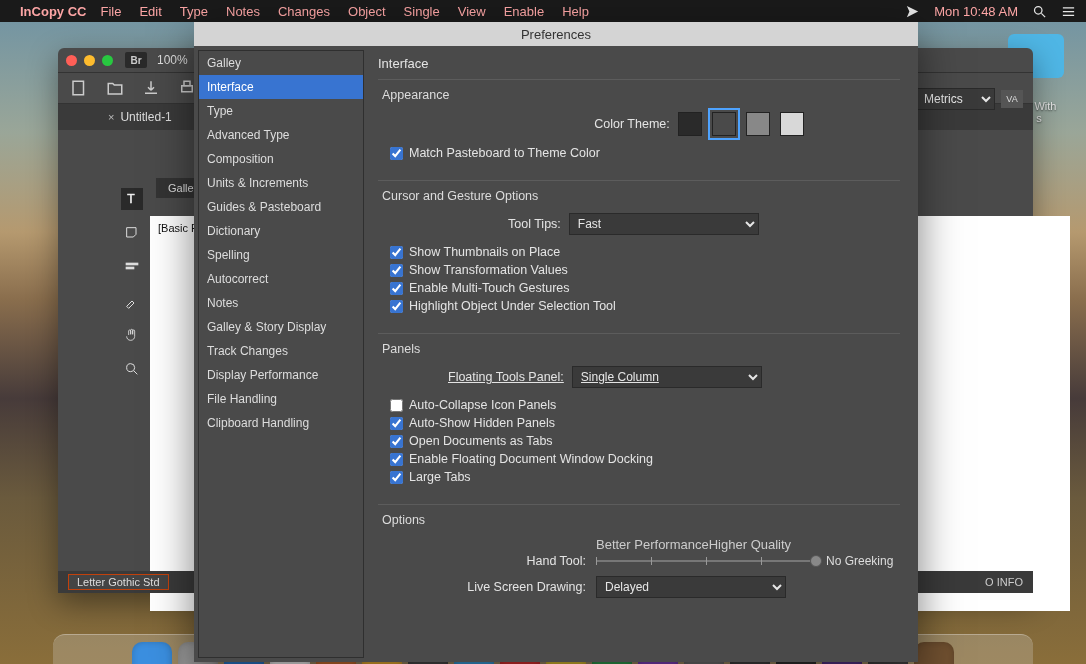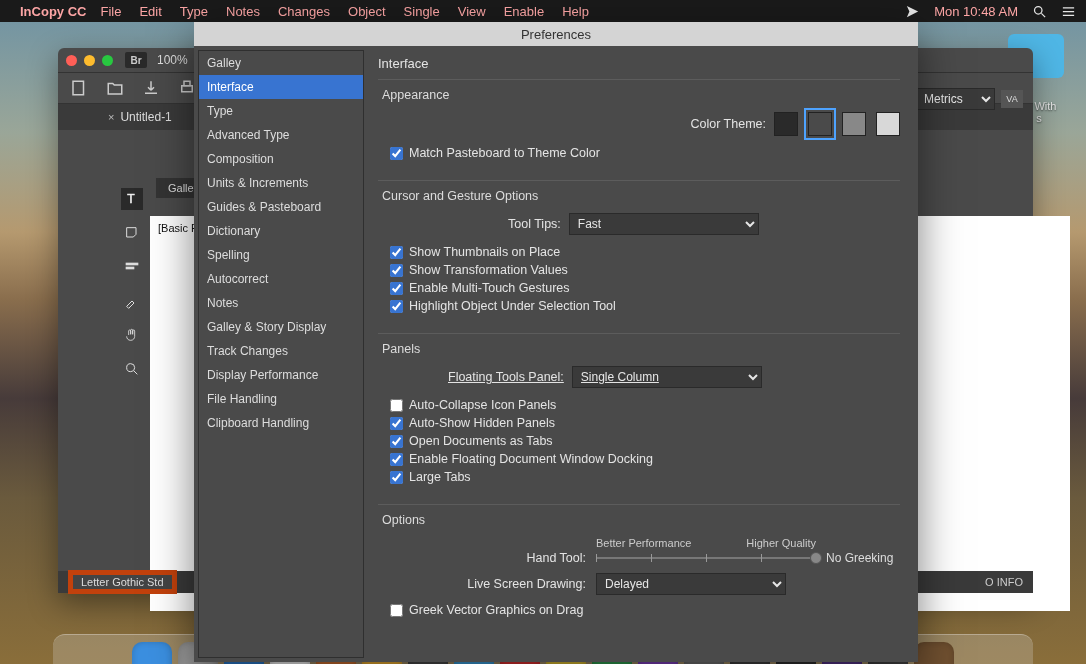--- a/index.html
+++ b/index.html
@@ -39,21 +39,21 @@
 
 .left-tool-strip { position:absolute; top:130px; left:58px; width:32px; display:flex; flex-direction:column; align-items:center; gap:12px; padding-top:10px; }
 .left-tool-strip .tool { width:22px; height:22px; display:flex; align-items:center; justify-content:center; color:#ddd; }
 .left-tool-strip .tool.sel { background:#2a2a2a; }
 .left-tool-strip svg { width:16px; height:16px; fill:#ddd; stroke:#ddd; }
 
 .page-area { position:absolute; top:168px; left:92px; width:920px; height:395px; background:#fff; }
 .para-label { position:absolute; top:6px; left:8px; font-size:11px; color:#111; }
 
 .bottom-status { position:absolute; bottom:0; left:0; right:0; height:22px; background:#3a3a3a; color:#ddd; font-size:11px; display:flex; align-items:center; padding:0 10px; }
-.bottom-status .font-box { background:#444; border:5px solid #c2410c; padding:1px 8px; }
+.bottom-status .font-box { background:#444; border:1px solid #c2410c; padding:1px 8px; }
 .bottom-status .spacer{flex:1;}
 .errdisp { color:#ccc; }
 
 
 .prefs { position:absolute; top:22px; left:194px; width:724px; height:640px; background:#4a4a4a; box-shadow:0 15px 40px rgba(0,0,0,.5); z-index:100; display:flex; flex-direction:column; }
 .prefs-titlebar { height:24px; background:#d4d4d4; color:#333; font-size:13px; display:flex; align-items:center; justify-content:center; }
 .prefs-body { flex:1; display:flex; overflow:hidden; }
 .prefs-sidebar { width:166px; background:#4a4a4a; border:1px solid #2f2f2f; margin:4px 0 4px 4px; overflow:auto; }
 .prefs-sidebar .cat { color:#ddd; font-size:12px; padding:5px 8px; cursor:default; }
 .prefs-sidebar .cat.selected { background:#3874d1; color:#fff; }
@@ -70,21 +70,21 @@
 .swatch.sel { outline:2px solid #4ea3ff; outline-offset:2px; }
 select.dd { background:#3a3a3a; color:#e6e6e6; border:1px solid #2a2a2a; height:22px; font-size:12px; padding:0 4px; width:190px; }
 input[type=checkbox]{ width:13px; height:13px; accent-color:#3874d1; }
 
 .slider-row { display:flex; align-items:center; margin:4px 0 8px 0; }
 .slider-row .lbl-left { width:208px; text-align:right; margin-right:10px; font-size:12.5px; }
 .slider-row .track { flex:0 0 220px; height:2px; background:#777; position:relative; }
 .slider-row .tick { position:absolute; top:-3px; width:1px; height:8px; background:#999; }
 .slider-row .knob { position:absolute; top:-5px; width:12px; height:12px; border-radius:50%; background:#888; border:1px solid #555; }
 .slider-row .after-text { margin-left:10px; font-size:12px; color:#ddd; }
-.slider-labels { display:flex; font-size:11px; color:#ccc; margin-left:218px; width:220px; justify-content:space-between; margin-bottom:-2px; }
+.slider-labels { display:flex; font-size:13px; color:#ccc; margin-left:218px; width:220px; margin-bottom:-2px; }
 
 
 .desk-folder { position:absolute; top:34px; right:22px; width:56px; height:44px; background:#4fb6e5; border-radius:6px; z-index:1; }
 .desk-text { position:absolute; top:100px; right:12px; color:#e6e6e6; font-size:11px; text-align:center; width:70px; text-shadow:0 1px 2px rgba(0,0,0,.6); z-index:1;}
 
 
 .dock { position:absolute; bottom:0; left:50%; transform:translateX(-50%); height:30px; width:980px; background:rgba(220,220,220,.25); border-radius:12px 12px 0 0; display:flex; align-items:flex-end; justify-content:center; gap:6px; padding:0 10px 0 10px; z-index:30; overflow:hidden; border-top:1px solid rgba(255,255,255,.3); }
 .dock .dicon { width:40px; height:40px; border-radius:10px; margin-bottom:-18px; flex:0 0 40px; box-shadow:inset 0 0 6px rgba(0,0,0,.2); }
 </style>
 </head>
@@ -239,21 +239,21 @@
         <div class="cat">Track Changes</div>
         <div class="cat">Display Performance</div>
         <div class="cat">File Handling</div>
         <div class="cat">Clipboard Handling</div>
       </div>
     <div class="prefs-main">
       <h2>Interface</h2>
 
       <div class="section">
         <div class="section-title">Appearance</div>
-        <div class="rt-align" style="justify-content:flex-end; margin-left:120px;">
+        <div class="rt-align" style="justify-content:center; margin-left:120px;">
           <span class="lbl">Color Theme:</span>
           <div class="swatches" id="swatches">
               <div class="swatch" style="background: rgb(42, 42, 42);"></div>
               <div class="swatch sel" style="background: rgb(74, 74, 74);"></div>
               <div class="swatch" style="background: rgb(136, 136, 136);"></div>
               <div class="swatch" style="background: rgb(216, 216, 216);"></div>
             </div>
         </div>
         <div class="row">
           <input type="checkbox" id="cb-mp" checked="" style="">
@@ -331,24 +331,20 @@
               <div class="tick" style="left:50%"></div>
               <div class="tick" style="left:75%"></div>
               <div class="tick" style="left:100%"></div>
             <div class="knob" style="left:calc(100% - 6px)"></div>
           </div>
           <div class="after-text">No Greeking</div>
         </div>
         <div class="slider-row">
           <div class="lbl-left">Live Screen Drawing:</div>
           <select class="dd"><option>Delayed</option></select>
-        </div>
-        <div class="row">
-          <input type="checkbox" id="cb-gv" style="">
-          <label>Greek Vector Graphics on Drag</label>
         </div>
       </div>
 
     </div>
   </div>
 </div>
 
 <div class="dock" id="dock">
     <div class="dicon" style="background: rgb(59, 143, 224);"></div>
     <div class="dicon" style="background: rgb(154, 154, 154);"></div>

